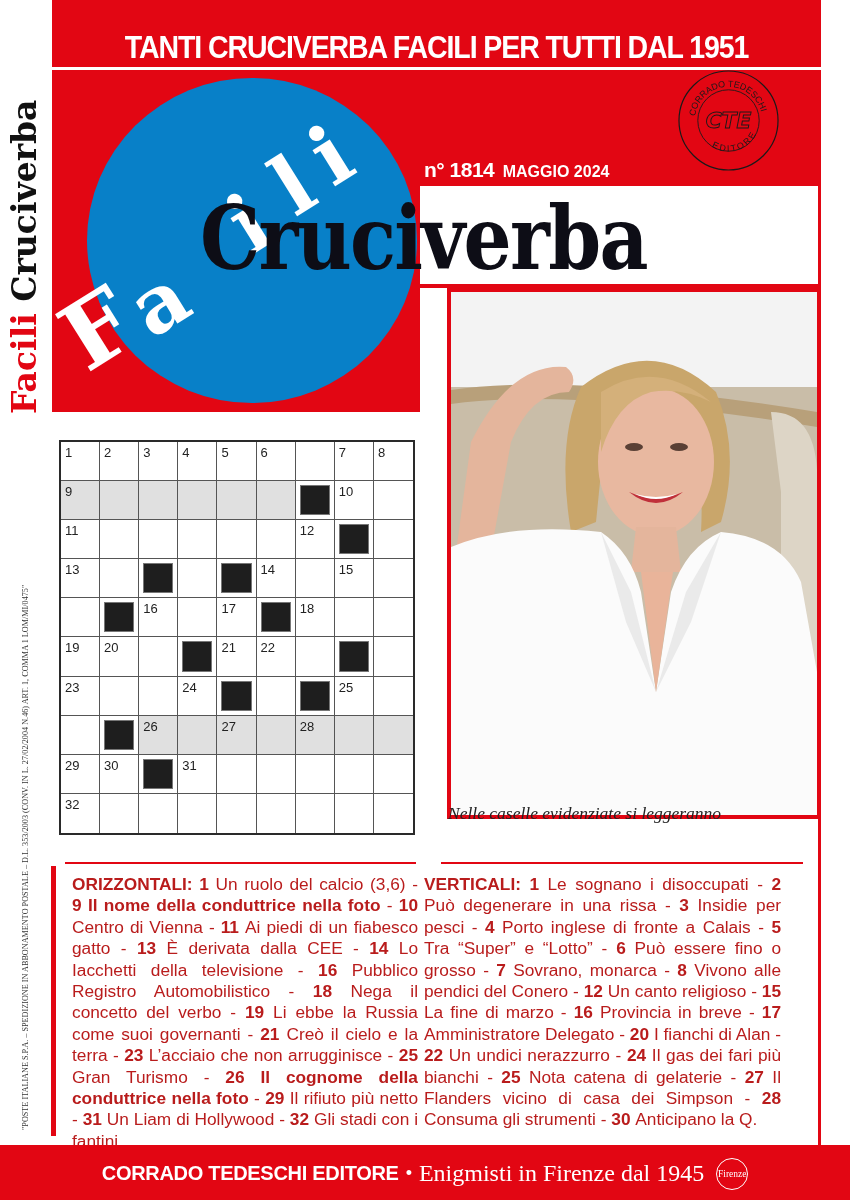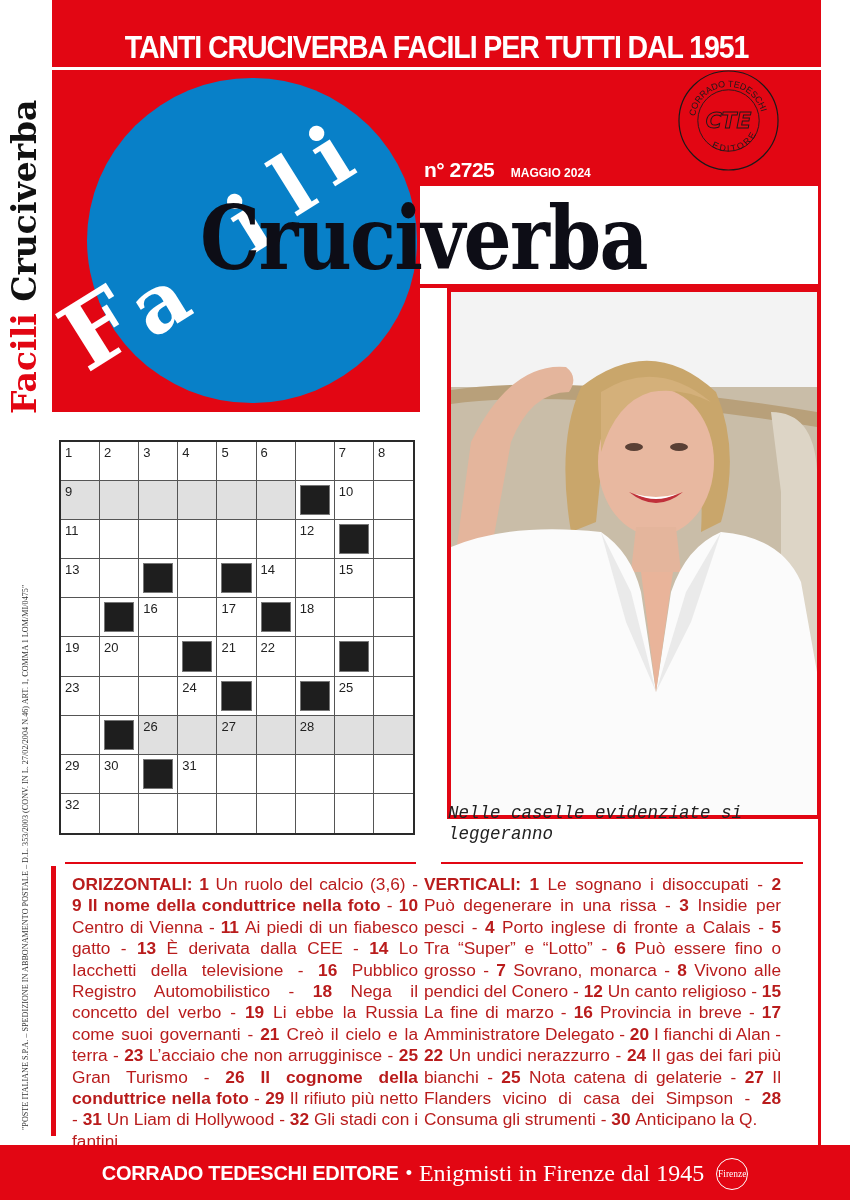--- a/index.html
+++ b/index.html
@@ -25,29 +25,29 @@
   .blue-circle { left: 87px; top: 78px; width: 330px; height: 325px; border-radius: 50%; background: #0880c8; }
 
   .facili-word { left: 55px; top: 105px; width: 380px; height: 300px; }
   .facili-word span { position: absolute; color: #fff; font-family: "DejaVu Serif", serif; font-weight: bold; }
 
   .cruciverba-word { left: 200px; top: 188px; font-family: "DejaVu Serif", serif; font-weight: bold;
     font-size: 88px; color: #0d0d16; letter-spacing: -2px; line-height: 100px; transform: scaleX(0.86); transform-origin: left; }
 
   .issue { left: 424px; top: 158px; color: #fff; font-weight: bold; white-space: nowrap; }
   .issue .num { font-size: 21px; letter-spacing: -0.5px; }
-  .issue .date { font-size: 12px; margin-left: 12px; }
+  .issue .date { font-size: 16px; margin-left: 4px; }
 
   .stamp { left: 677px; top: 69px; width: 103px; height: 103px; }
 
   
   .photo-frame { left: 447px; top: 288px; width: 374px; height: 531px; background: #e20613; padding: 4px; }
   .photo-inner { position: relative; width: 100%; height: 100%; overflow: hidden; background: #f1f1f1; }
 
-  .caption { left: 448px; top: 803px; width: 370px; font-family: Liberation Mono, monospace; font-style: italic;
+  .caption { left: 448px; top: 803px; width: 370px; font-family: Liberation Serif, serif; font-style: italic;
     font-size: 17.5px; line-height: 21px; color: #222; }
 
   
   .spine-title { left: 5px; top: 414px; transform: rotate(-90deg); transform-origin: left top;
     font-family: "DejaVu Serif", serif; font-weight: bold; font-size: 33px; white-space: nowrap; line-height: 40px; }
   .spine-title .r { color: #e20613; }
   .spine-title .b { color: #111; }
   .postal { left: 21px; top: 1130px; transform: rotate(-90deg); transform-origin: left top;
     font-family: "Liberation Serif", serif; font-size: 8.2px; color: #333; white-space: nowrap; }
 
@@ -96,21 +96,21 @@
   <span style="left:78px;top:150px;font-size:80px;transform:rotate(-32deg);">a</span>
   <span style="left:150px;top:80px;font-size:70px;transform:rotate(-32deg);opacity:0;">c</span>
   <span style="left:178px;top:70px;font-size:82px;transform:rotate(-32deg);">i</span>
   <span style="left:222px;top:32px;font-size:82px;transform:rotate(-32deg);">l</span>
   <span style="left:260px;top:2px;font-size:82px;transform:rotate(-32deg);">i</span>
 </div>
 
 <div class="abs cruciverba-word">Cruciverba</div>
 
 <div class="abs issue">
-  <span class="num">n° 2725</span>
+  <span class="num">n° 1814</span>
   <span class="date">MAGGIO 2024</span>
 </div>
 
 <svg class="abs stamp" viewBox="0 0 104 104">
   <defs>
     <path id="arcTop" d="M 18 52 A 34 34 0 0 1 86 52"></path>
     <path id="arcBot" d="M 22 60 A 31 31 0 0 0 82 60"></path>
   </defs>
   <circle cx="52" cy="52" r="50" fill="none" stroke="#1a1a1a" stroke-width="1.2"></circle>
   <circle cx="52" cy="52" r="31" fill="none" stroke="#1a1a1a" stroke-width="0.9"></circle>

